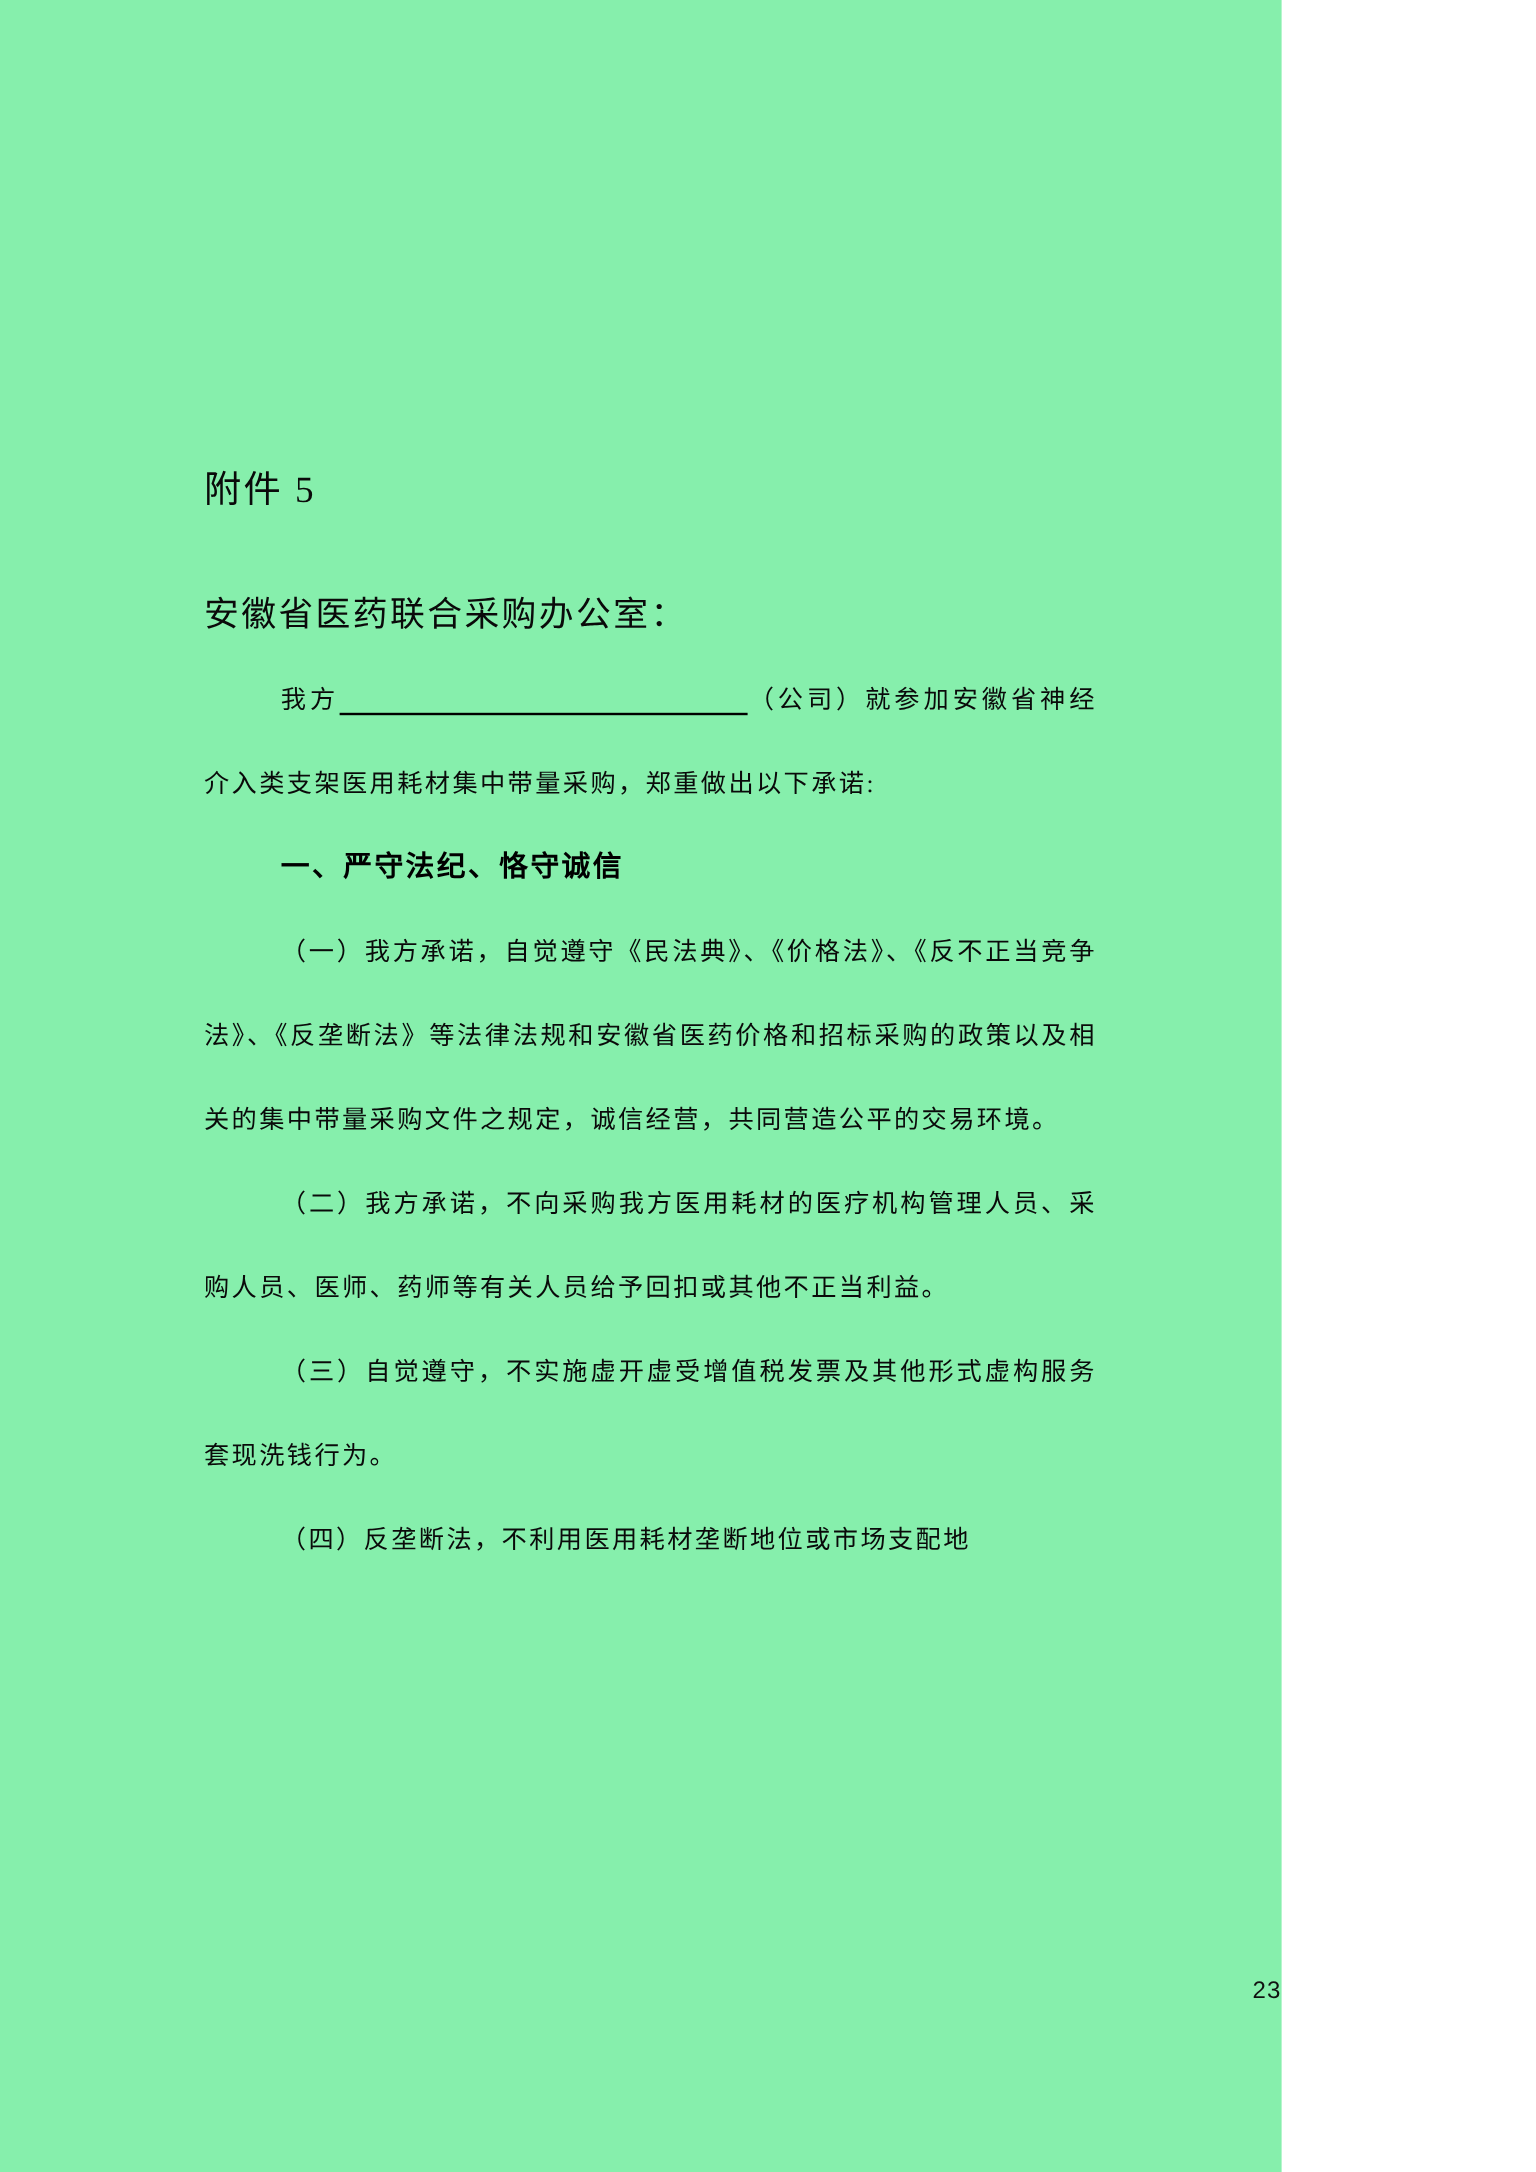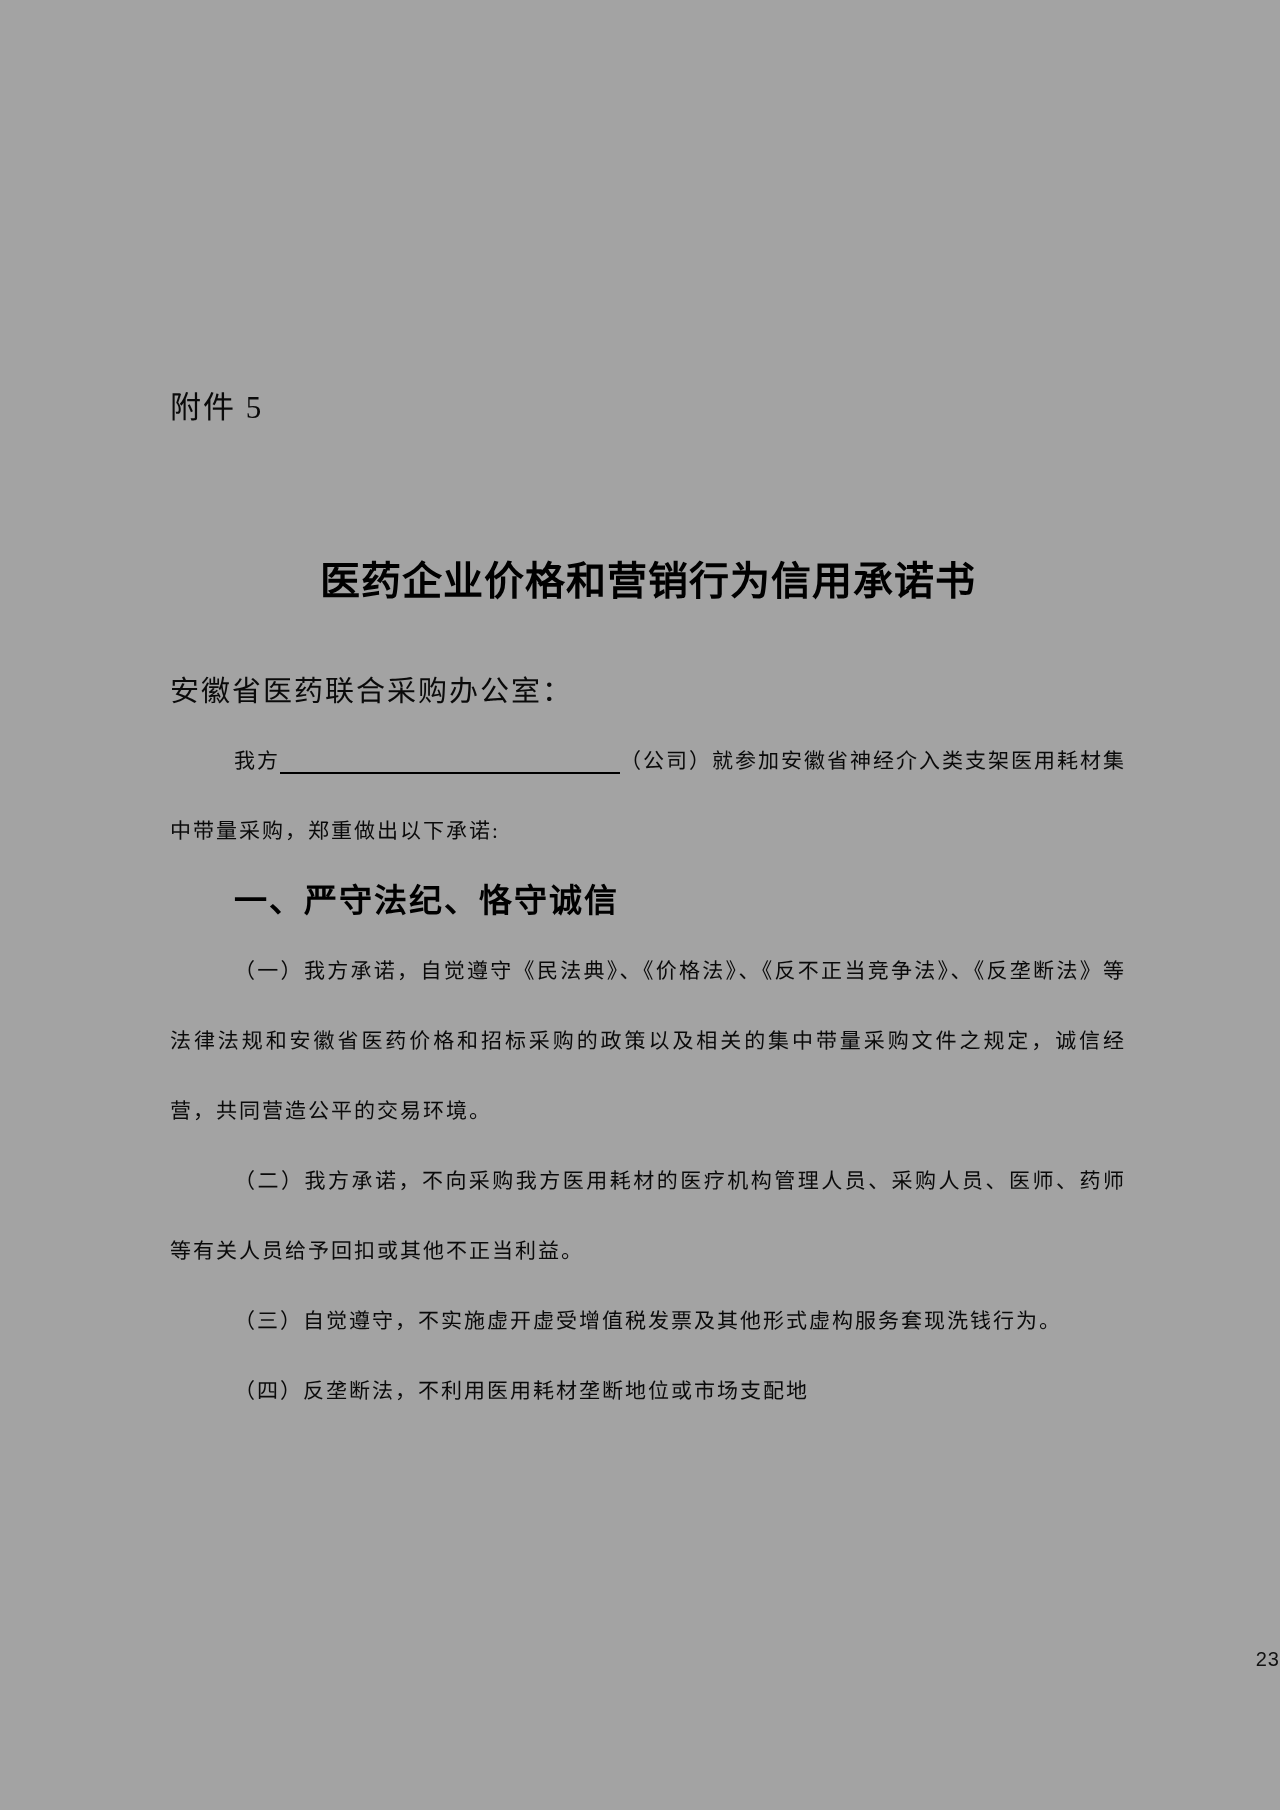--- a/index.html
+++ b/index.html
@@ -7,23 +7,23 @@
   body {
     width: 1280px;
     height: 1810px;
     font-family: "Liberation Serif", "DejaVu Serif", serif;
     color: #0a0a0a;
     position: relative;
     overflow: hidden;
   }
   .page {
     position: relative;
-    width: 1280px;
+    width: 1068px;
     height: 1810px;
-    background: #a3a3a3;
+    background: #86efac;
     padding: 0 154px 0 170px;
   }
   .attachment-label {
     padding-top: 388px;
     font-size: 31px;
     letter-spacing: 2px;
     line-height: 40px;
   }
   .doc-title {
     margin-top: 128px;
@@ -45,21 +45,21 @@
     font-size: 21px;
     letter-spacing: 2px;
     line-height: 70px;
     text-align: justify;
     text-justify: inter-character;
     text-indent: 64px;
   }
   .section-heading {
     font-family: "Liberation Sans", "DejaVu Sans", sans-serif;
     font-weight: 700;
-    font-size: 33px;
+    font-size: 24px;
     letter-spacing: 2px;
     line-height: 70px;
     text-indent: 64px;
     color: #000000;
   }
   .blank-line {
     display: inline-block;
     width: 340px;
     height: 10px;
     border-bottom: 2px solid #000000;
@@ -77,21 +77,20 @@
     color: #111111;
   }
 </style>
 </head>
 <body>
 
 <div class="page">
 
   <div class="attachment-label">附件 5</div>
 
-  <h1 class="doc-title">医药企业价格和营销行为信用承诺书</h1>
 
   <p class="salutation">安徽省医药联合采购办公室：</p>
 
   <p class="para"><span>我方</span><span class="blank-line"></span><span>（公司）就参加安徽省神经介入类支架医用耗材集中带量采购，郑重做出以下承诺:</span></p>
 
   <p class="section-heading">一、严守法纪、恪守诚信</p>
 
   <p class="para">（一）我方承诺，自觉遵守《民法典》、《价格法》、《反不正当竞争法》、《反垄断法》等法律法规和安徽省医药价格和招标采购的政策以及相关的集中带量采购文件之规定，诚信经营，共同营造公平的交易环境。</p>
 
   <p class="para">（二）我方承诺，不向采购我方医用耗材的医疗机构管理人员、采购人员、医师、药师等有关人员给予回扣或其他不正当利益。</p>

